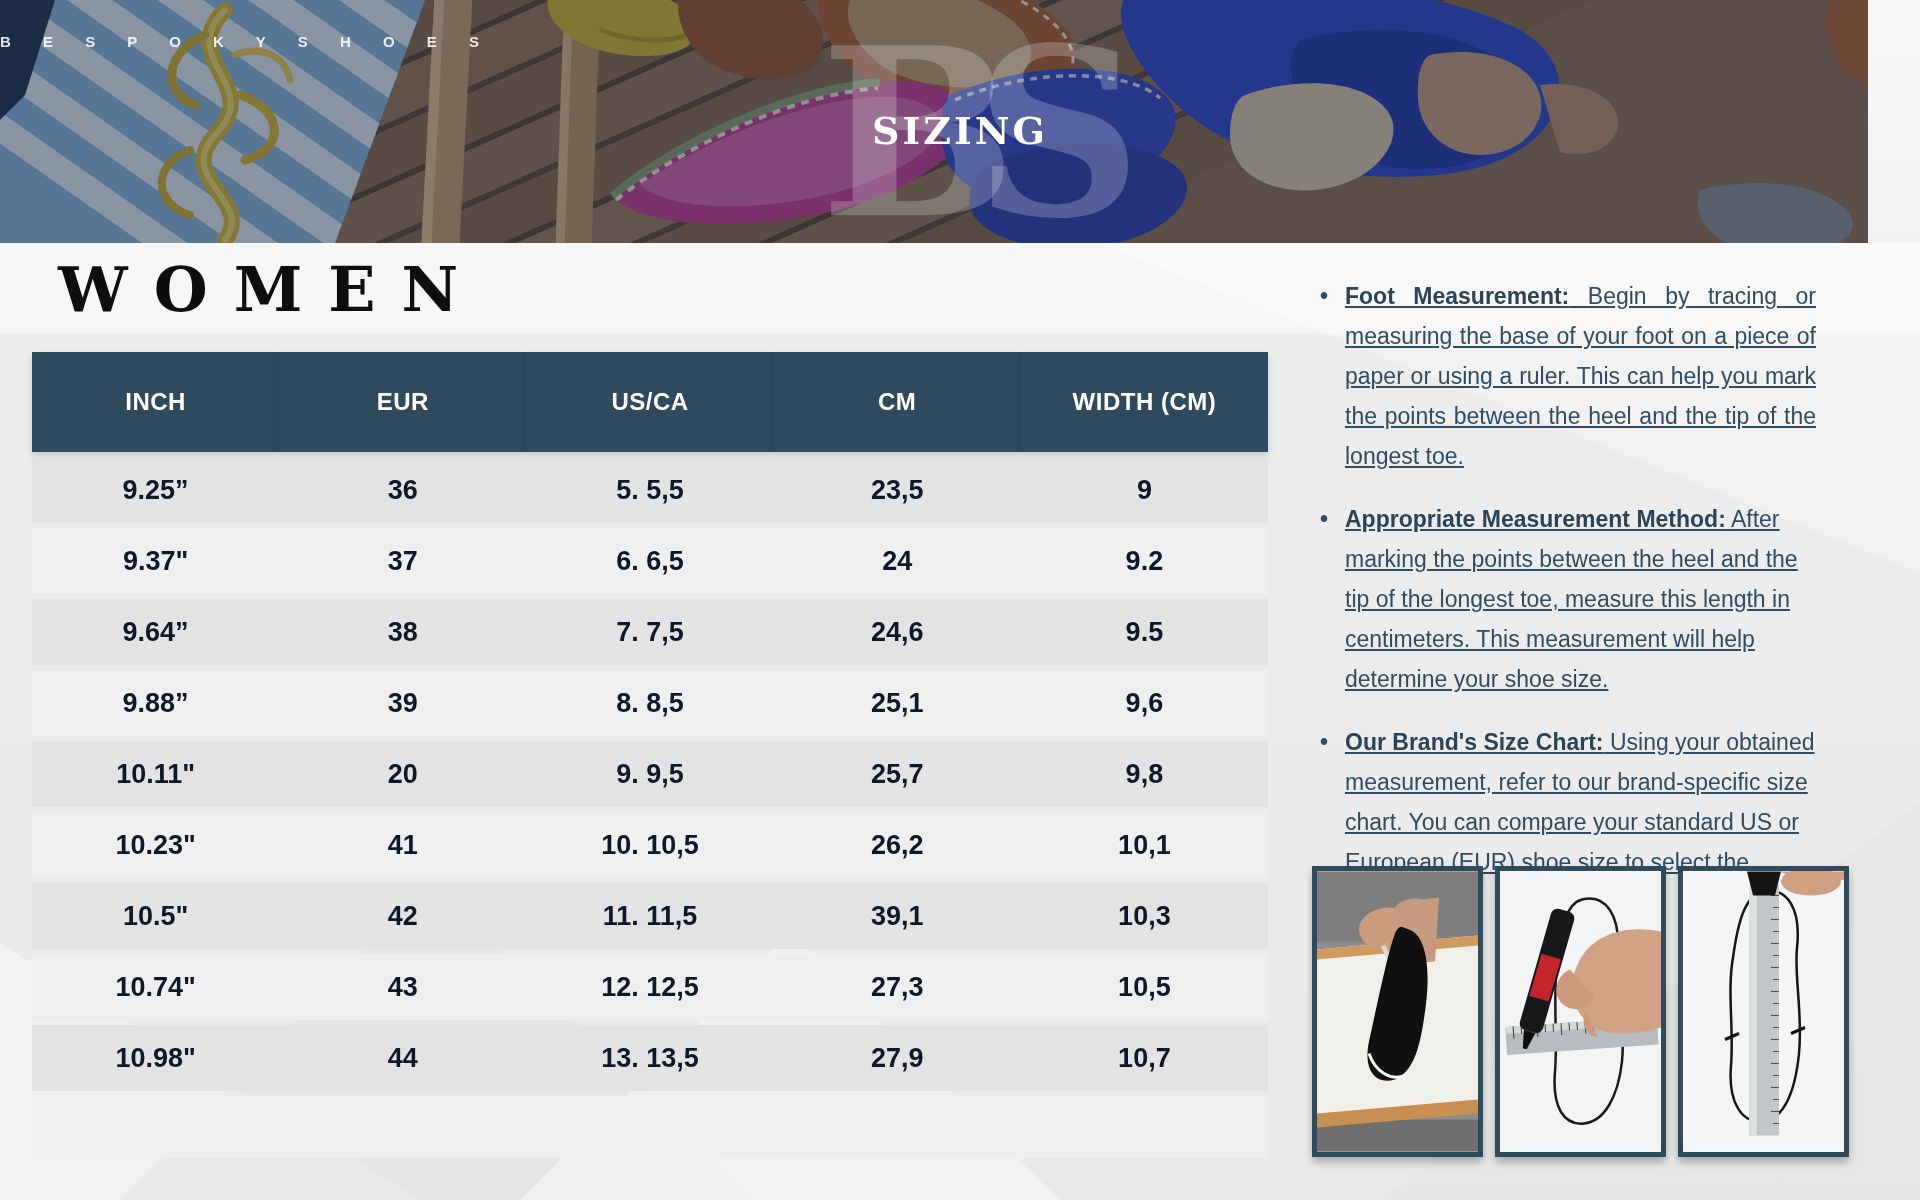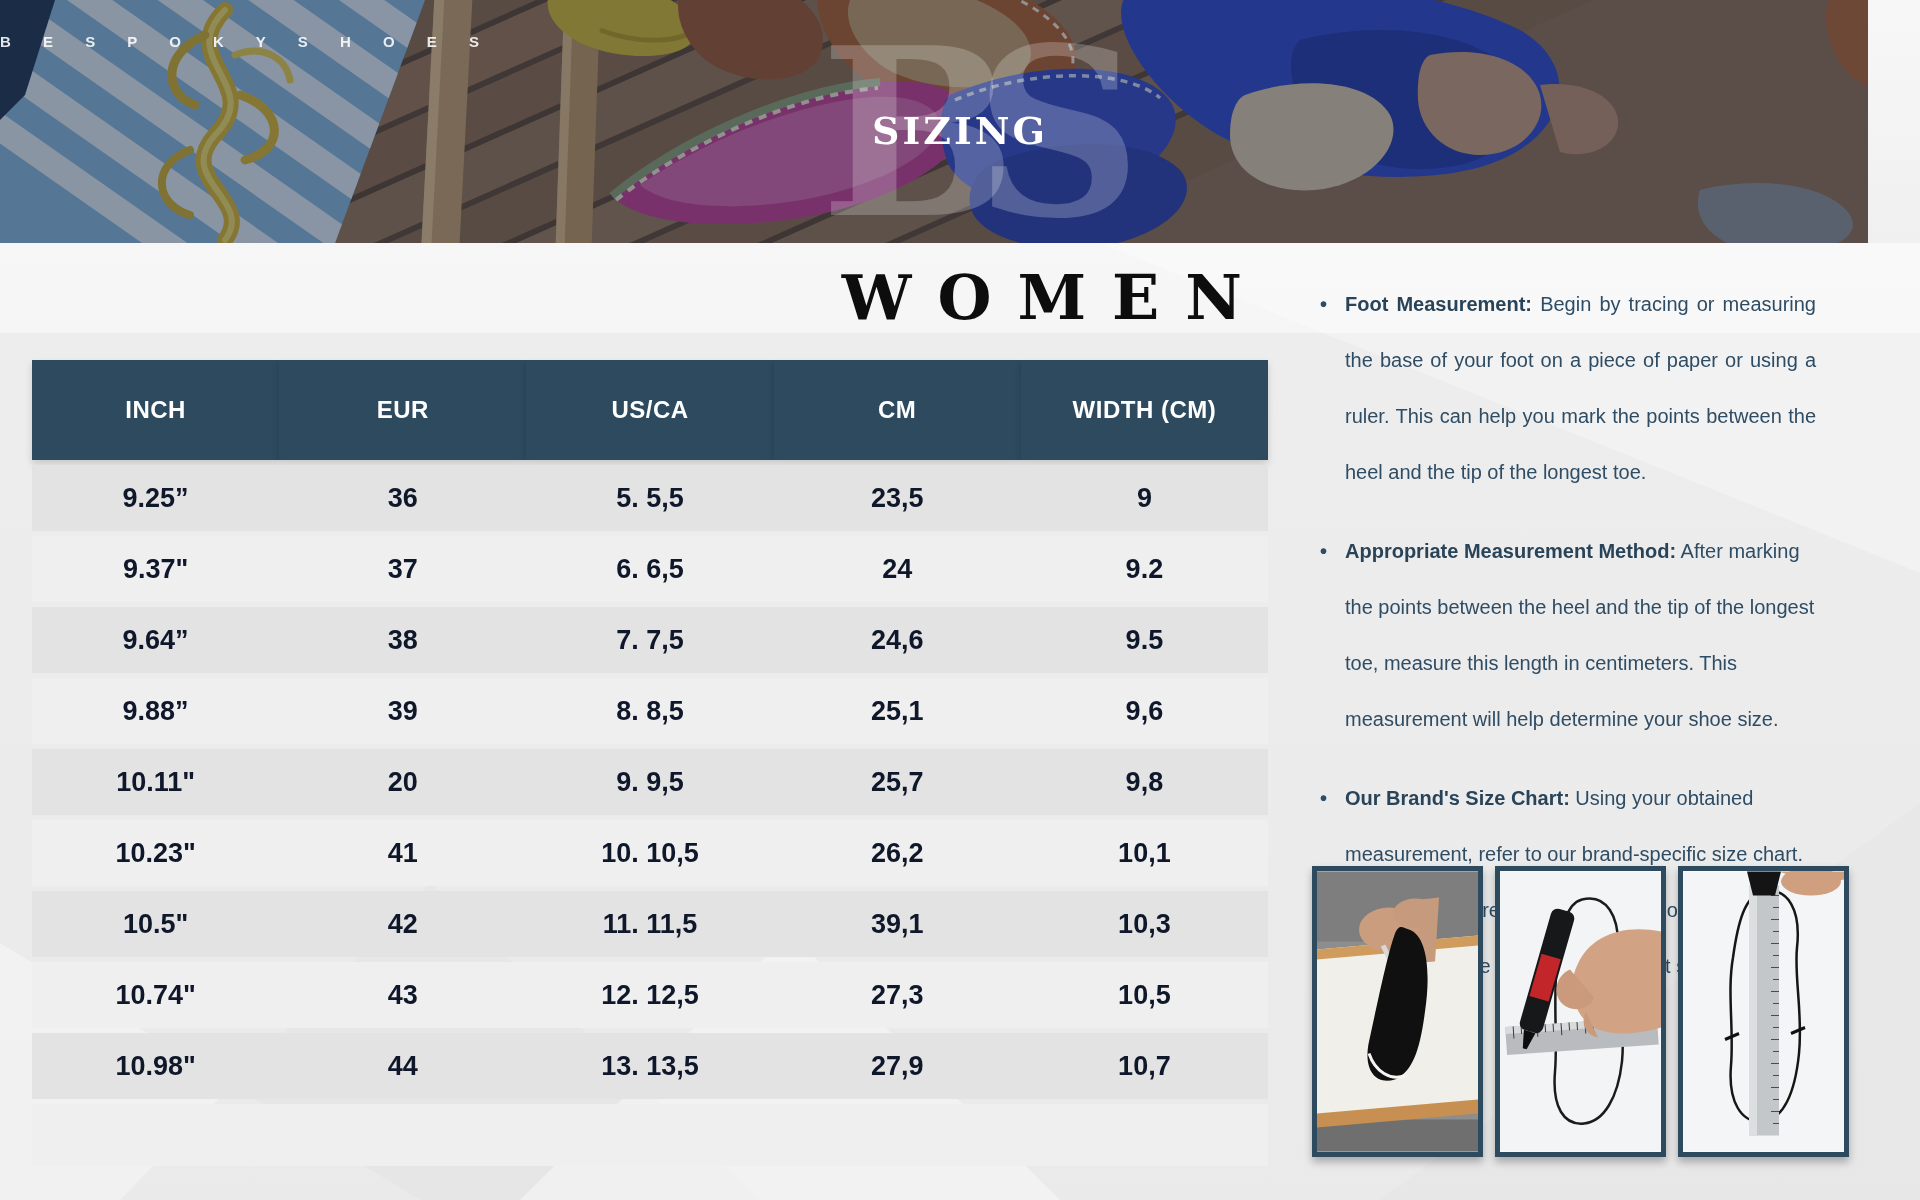--- a/index.html
+++ b/index.html
@@ -19,37 +19,37 @@
                font-family:"DejaVu Serif", serif; font-size:232px; line-height:1;
                letter-spacing:-42px; color:rgba(255,255,255,0.22); font-weight:700; }
   .brand { position:absolute; left:0; top:33px; width:1920px; text-align:left;
            color:rgba(255,255,255,0.88); font-size:15px; font-weight:600; letter-spacing:14px; }
   .sizing-title { position:absolute; left:0; top:108px; width:1920px; text-align:center;
                   font-family:"DejaVu Serif", serif; font-size:38px; font-weight:700;
                   color:#ffffff; letter-spacing:3px; }
 
   
   .table-area { position:absolute; left:32px; top:243px; width:1236px; }
-  .women-title { text-align:right; margin-top:22px; font-family:"DejaVu Serif", serif;
+  .women-title { text-align:left; margin-top:14px; font-family:"DejaVu Serif", serif;
                  font-size:62px; line-height:1.05; font-weight:700; color:#0d0d0d;
                  letter-spacing:26px; text-indent:26px; }
   .size-table { margin-top:30px; }
   .trow { display:grid; grid-template-columns:repeat(5,1fr); margin-bottom:5px; }
   .th { background:#2e4a5e; color:#ffffff; height:100px; display:flex; align-items:center;
         justify-content:center; font-weight:700; font-size:24px; letter-spacing:0.5px;
         box-shadow:0 4px 7px rgba(0,0,0,0.15); }
   .td { height:66px; display:flex; align-items:center; justify-content:center;
         font-weight:700; font-size:27px; color:#0f172a; }
   .trow.dark  .td { background:#e3e3e3; }
   .trow.light .td { background:#efefef; }
   .trow.empty .td { height:62px; }
 
   
   .info { position:absolute; left:1318px; top:276px; width:498px; color:#2e4c64; }
-  .bullet { position:relative; padding-left:27px; font-size:20px; line-height:56px; margin-bottom:23px; }
+  .bullet { position:relative; padding-left:27px; font-size:23px; line-height:40px; margin-bottom:23px;text-decoration:underline; }
   .bullet::before { content:"\2022"; position:absolute; left:2px; top:0; font-weight:700; color:#2e4c64; }
   .bullet.justify { text-align:justify; }
   .b-label { font-weight:700; color:#294459; }
 
   
   .photos { position:absolute; left:1312px; top:866px; display:flex; gap:12px; }
   .photo { width:171px; height:291px; border:5px solid #2e4a5e; background:#fff;
            box-shadow:0 5px 8px rgba(0,0,0,0.28); }
   .photo svg { display:block; width:161px; height:281px; }
 </style>

